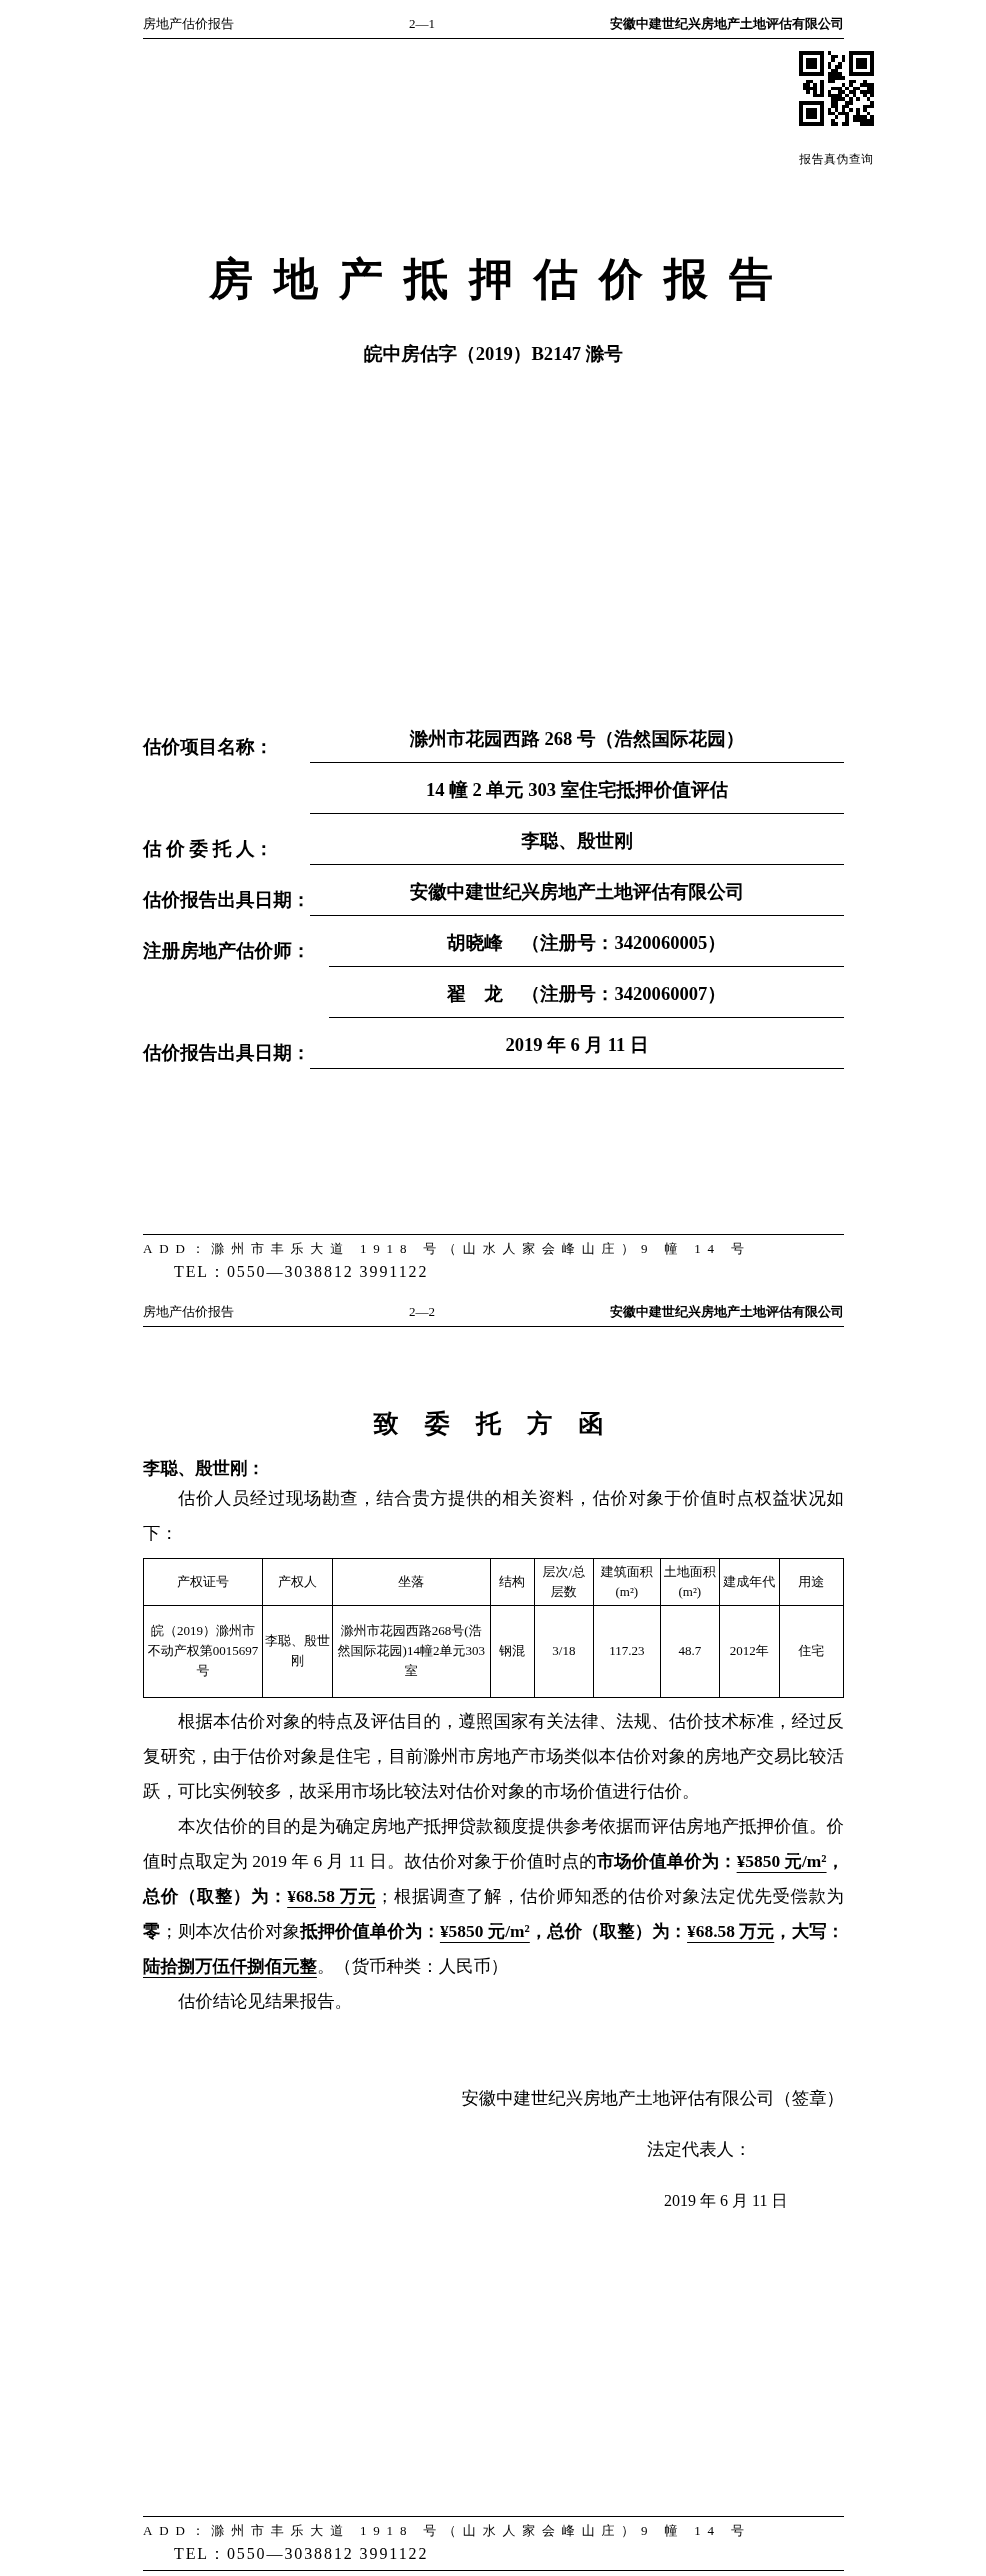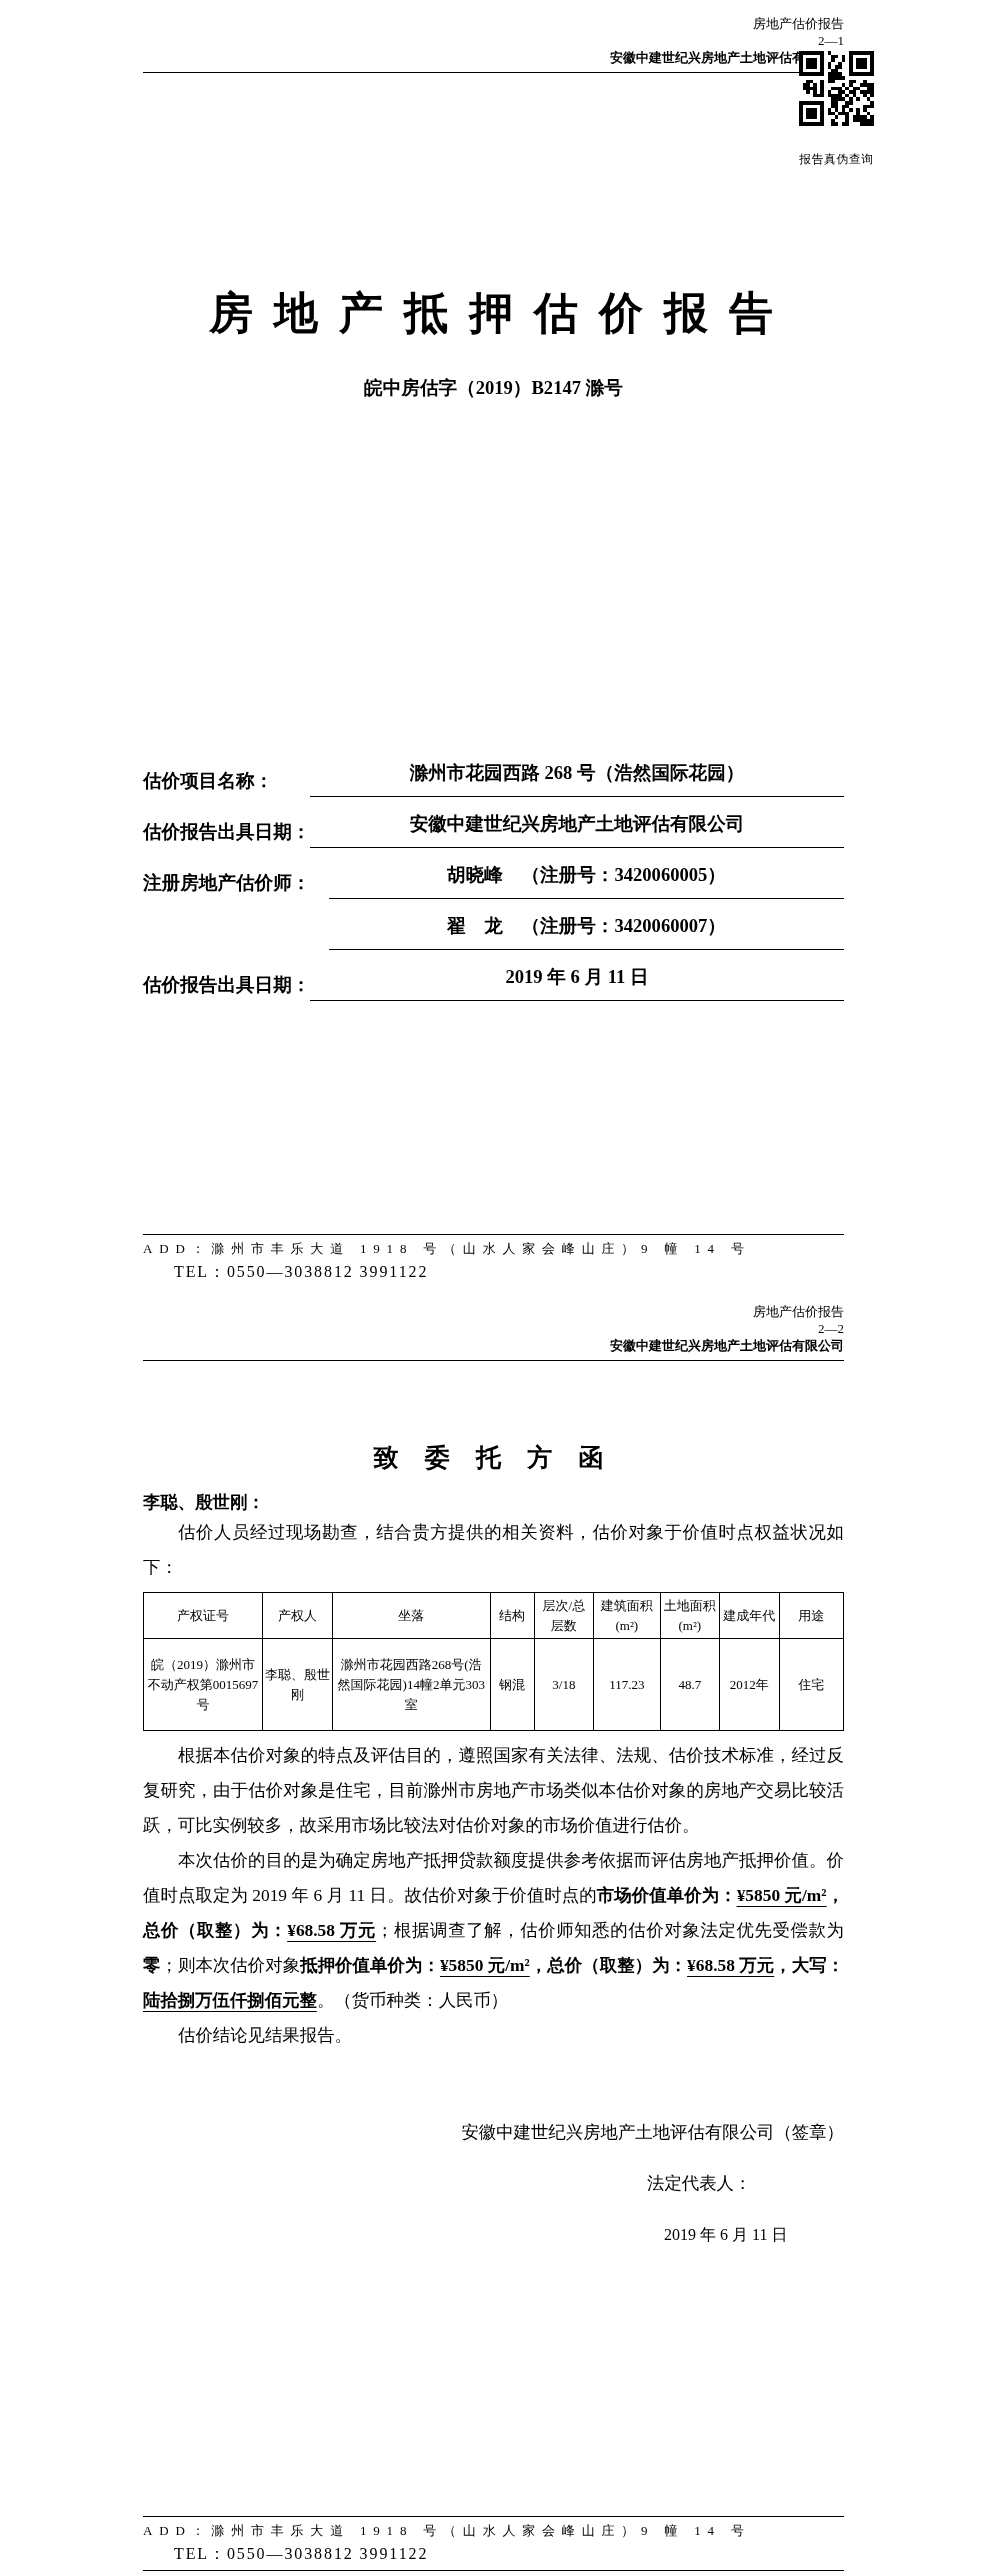--- a/index.html
+++ b/index.html
@@ -20,21 +20,20 @@
   
   .page-header {
     display:flex;
     justify-content:space-between;
     align-items:flex-end;
     padding-top:16px;
     padding-bottom:5px;
     border-bottom:1.2px solid #000;
     font-size:13px;
     line-height:1.3;
-    flex-direction:column;
   }
   .hdr-company { font-weight:bold; }
   
   .qr-block {
     position:absolute;
     top:51px;
     right:104px;
     width:93px;
     text-align:center;
   }
@@ -308,21 +307,29 @@
 
   <div class="report-no">皖中房估字（2019）B2147 滁号</div>
 
   <div class="cover-form">
 
     <div class="form-row">
       <span class="form-label w1">估价项目名称：</span>
       <span class="form-value">滁州市花园西路 268 号（浩然国际花园）</span>
     </div>
 
-
+    <div class="form-row">
+      <span class="form-label w1"></span>
+      <span class="form-value">14 幢 2 单元 303 室住宅抵押价值评估</span>
+    </div>
+
+    <div class="form-row">
+      <span class="form-label w1">估 价 委 托 人：</span>
+      <span class="form-value">李聪、殷世刚</span>
+    </div>
 
     <div class="form-row">
       <span class="form-label w1">估价报告出具日期：</span>
       <span class="form-value">安徽中建世纪兴房地产土地评估有限公司</span>
     </div>
 
     <div class="form-row">
       <span class="form-label w2">注册房地产估价师：</span>
       <span class="form-value">胡晓峰　（注册号：3420060005）</span>
     </div>

